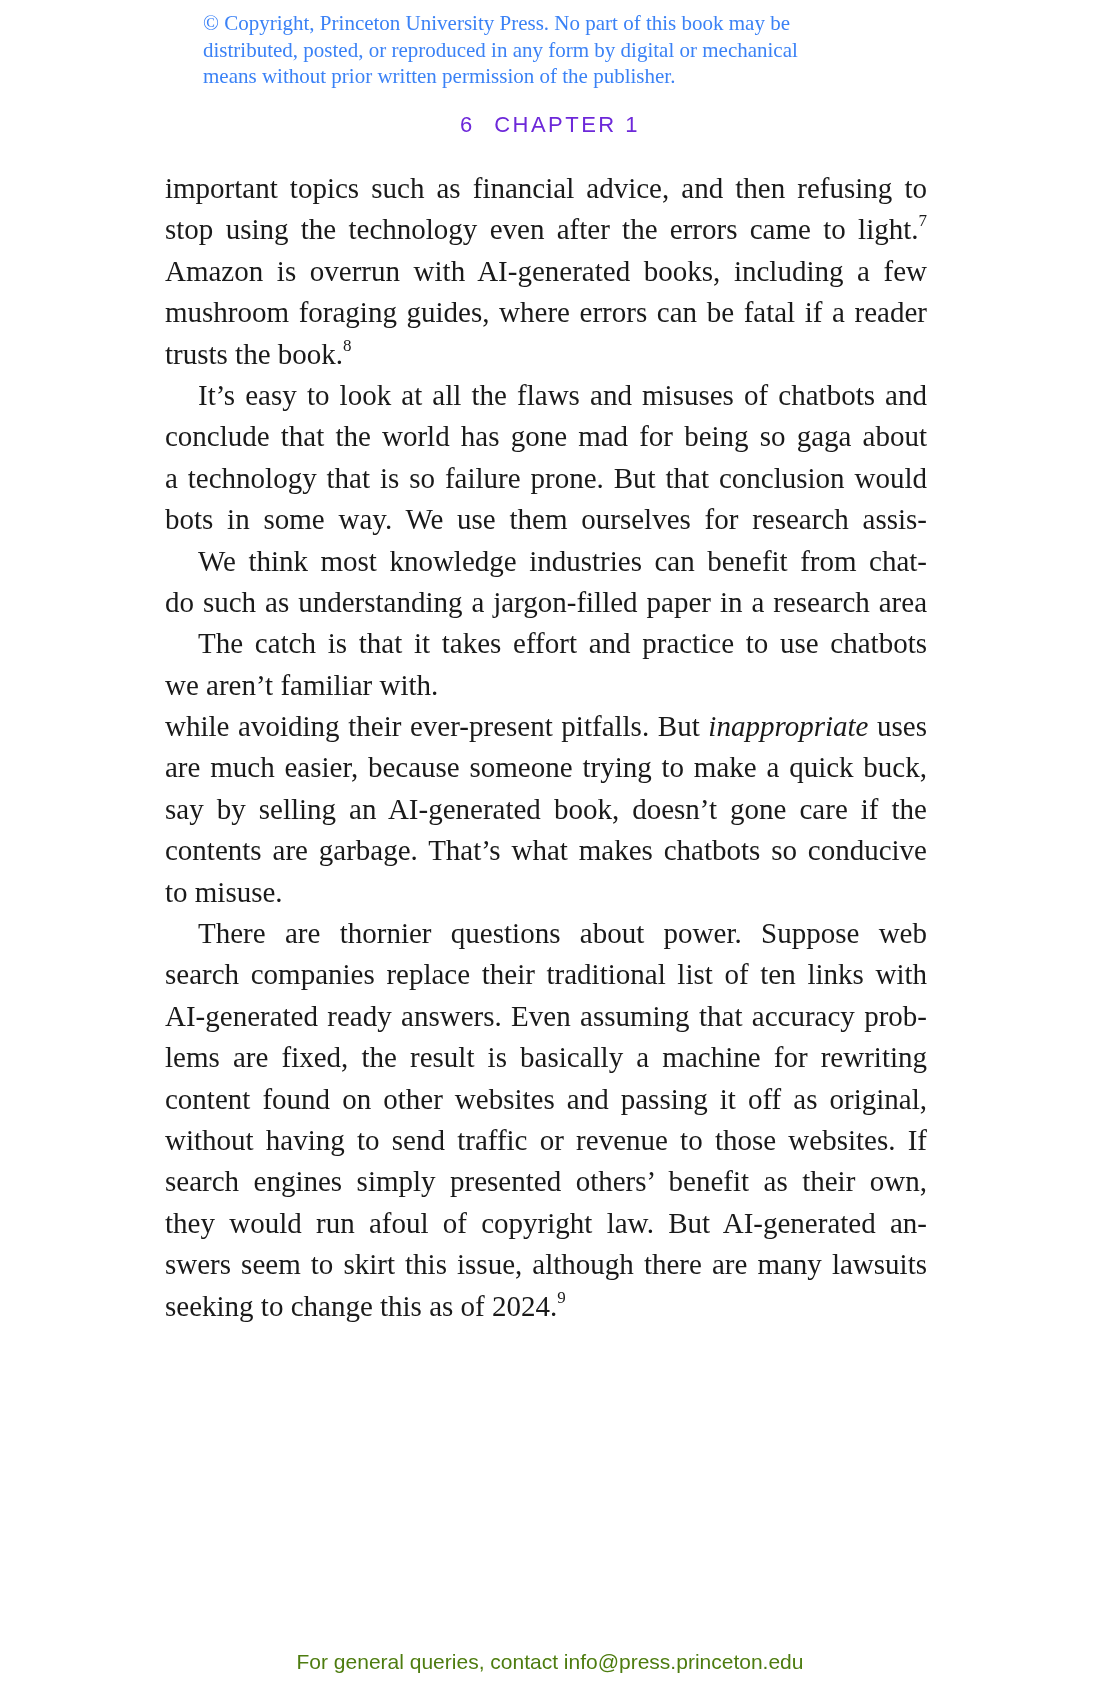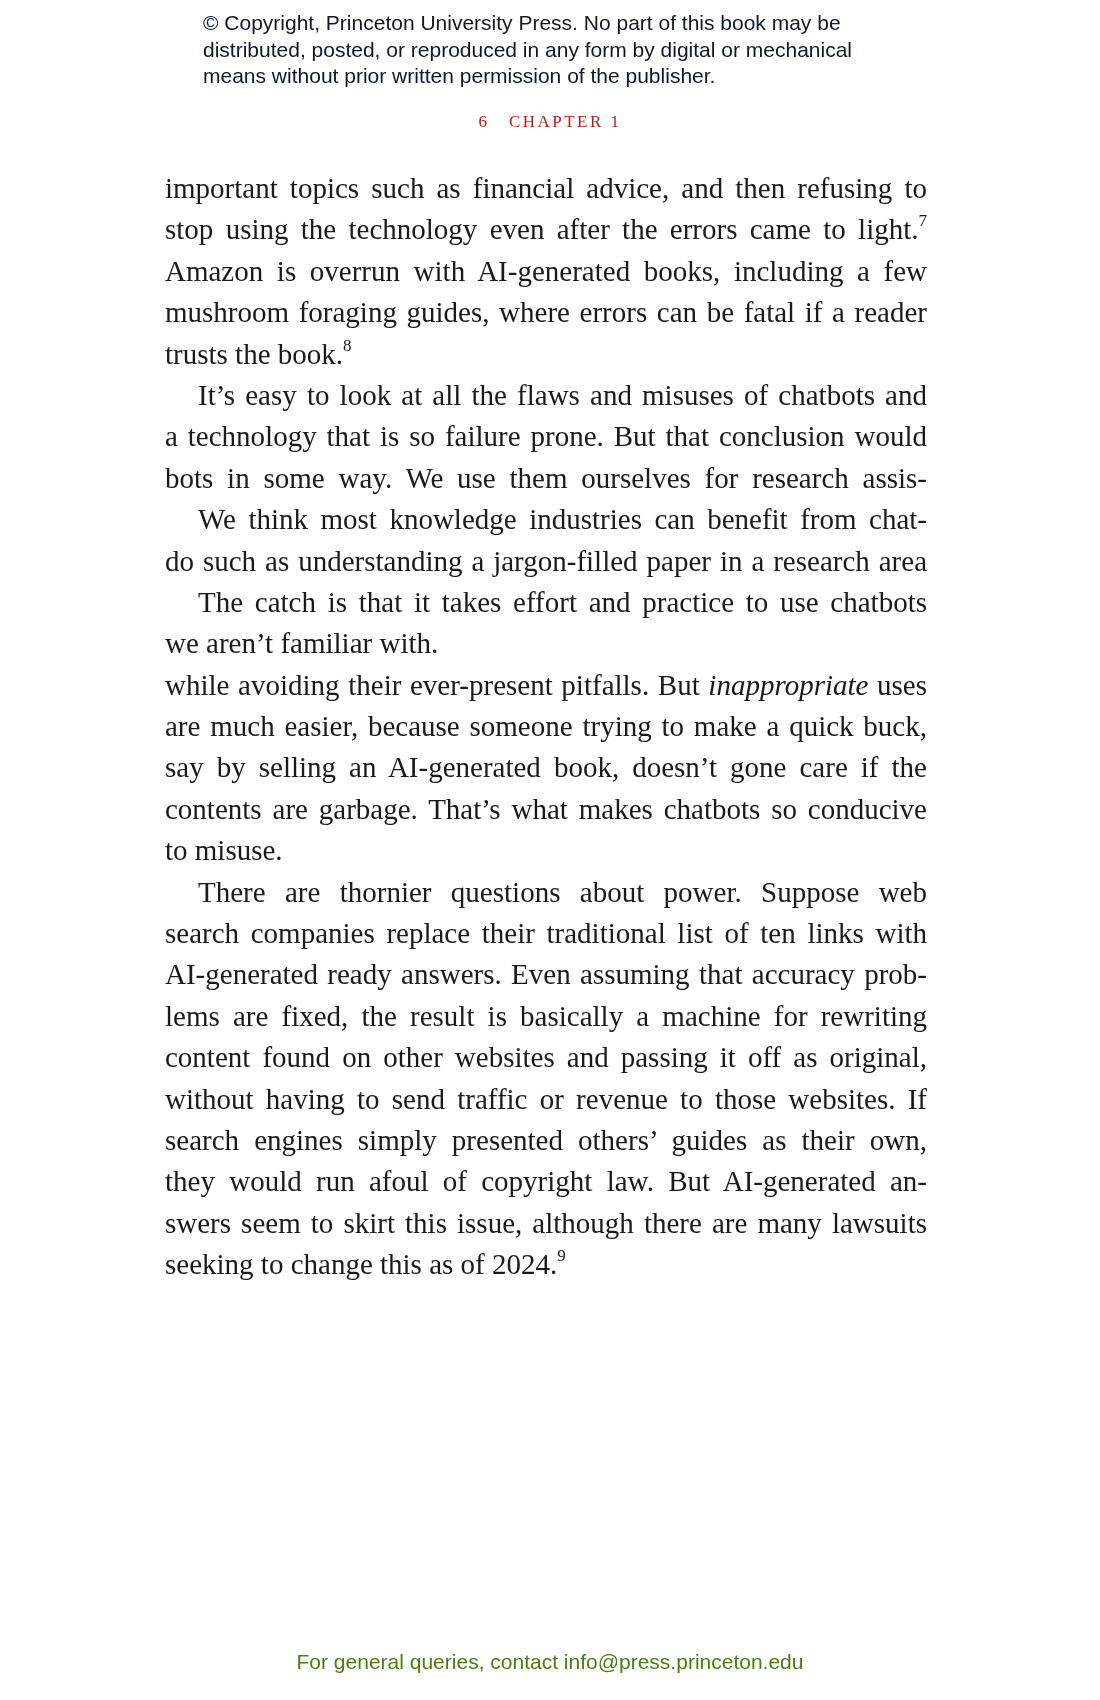--- a/index.html
+++ b/index.html
@@ -1,24 +1,24 @@
 <!DOCTYPE html>
 <html><head>
 <meta charset="utf-8">
 <style>
   html, body { margin: 0; padding: 0; background: #ffffff; }
   body { width: 1100px; height: 1700px; position: relative; overflow: hidden; color: #1a1a1a; }
   .notice {
     position: absolute; left: 203px; top: 10px; width: 760px;
-    font-family: Liberation Sans, sans-serif; font-size: 21px; line-height: 26.5px; color: #0f172a;
+    font-family: Liberation Serif, serif; font-size: 21px; line-height: 26.5px; color: #3b82f6;
   }
   .notice div { white-space: nowrap; }
   .running-head {
     position: absolute; left: 0; top: 112px; width: 1100px; text-align: center;
-    font-family: Liberation Serif, serif; font-size: 17px; letter-spacing: 2.5px; color: #b91c1c;
+    font-family: Liberation Sans, sans-serif; font-size: 22px; letter-spacing: 2.5px; color: #6d28d9;
   }
   .running-head .pnum { margin-right: 22px; letter-spacing: 0; }
   .body-text {
     position: absolute; left: 165px; top: 168px; width: 762px;
     font-family: "Liberation Serif", serif; font-size: 29px; color: #1a1a1a;
   }
   .line {
     height: 41.4px; line-height: 41.4px; white-space: nowrap;
     text-align: justify; text-align-last: justify; overflow: visible;
   }
@@ -46,39 +46,40 @@
 
 <div class="body-text">
 
   <div class="line"><span>important topics such as financial advice, and then refusing to</span></div>
   <div class="line"><span>stop using the technology even after the errors came to light.</span><sup>7</sup></div>
   <div class="line"><span>Amazon is overrun with AI-generated books, including a few</span></div>
   <div class="line"><span>mushroom foraging guides, where errors can be fatal if a reader</span></div>
   <div class="line last"><span>trusts the book.</span><sup>8</sup></div>
 
   <div class="line indent"><span>It’s easy to look at all the flaws and misuses of chatbots and</span></div>
+  <div class="line"><span>conclude that the world has gone mad for being so gaga about</span></div>
   <div class="line"><span>a technology that is so failure prone. But that conclusion would</span></div>
 
   <div class="line"><span>bots in some way. We use them ourselves for research assis-</span></div>
   <div class="line indent"><span>We think most knowledge industries can benefit from chat-</span></div>
   <div class="line"><span>do such as understanding a jargon-filled paper in a research area</span></div>
   <div class="line indent"><span>The catch is that it takes effort and practice to use chatbots</span></div>
 
   <div class="line last"><span>we aren’t familiar with.</span></div>
   <div class="line" style="word-spacing: 0.00223214px;"><span>while avoiding their ever-present pitfalls. But </span><em>inappropriate</em><span> uses</span></div>
   <div class="line"><span>are much easier, because someone trying to make a quick buck,</span></div>
   <div class="line"><span>say by selling an AI-generated book, doesn’t gone care if the</span></div>
   <div class="line"><span>contents are garbage. That’s what makes chatbots so conducive</span></div>
   <div class="line last"><span>to misuse.</span></div>
 
   <div class="line indent"><span>There are thornier questions about power. Suppose web</span></div>
   <div class="line"><span>search companies replace their traditional list of ten links with</span></div>
   <div class="line"><span>AI-generated ready answers. Even assuming that accuracy prob-</span></div>
   <div class="line"><span>lems are fixed, the result is basically a machine for rewriting</span></div>
   <div class="line"><span>content found on other websites and passing it off as original,</span></div>
   <div class="line"><span>without having to send traffic or revenue to those websites. If</span></div>
-  <div class="line"><span>search engines simply presented others’ guides as their own,</span></div>
+  <div class="line"><span>search engines simply presented others’ benefit as their own,</span></div>
   <div class="line"><span>they would run afoul of copyright law. But AI-generated an-</span></div>
   <div class="line"><span>swers seem to skirt this issue, although there are many lawsuits</span></div>
   <div class="line last"><span>seeking to change this as of 2024.</span><sup>9</sup></div>
 </div>
 
 <div class="footer">For general queries, contact info@press.princeton.edu</div>
 
 </body></html>

